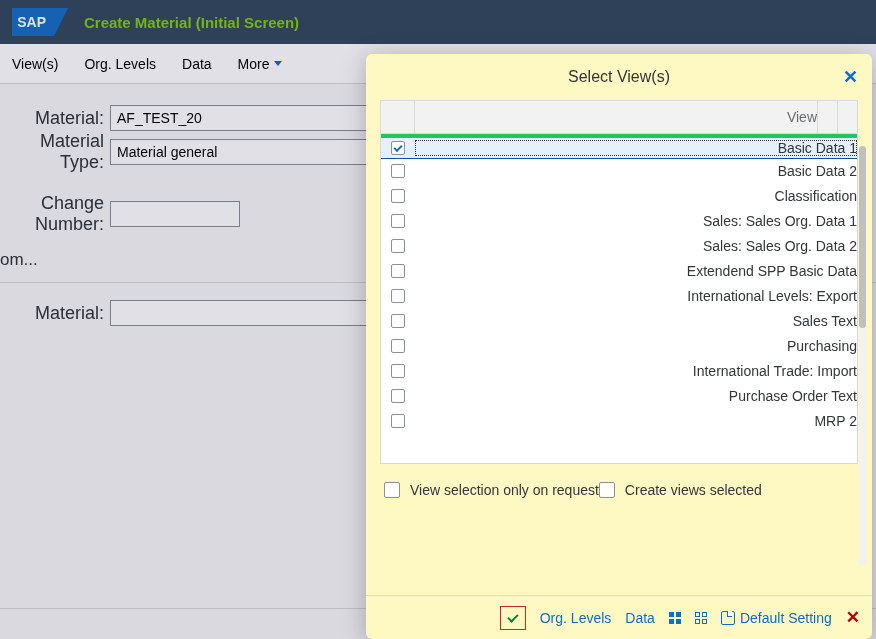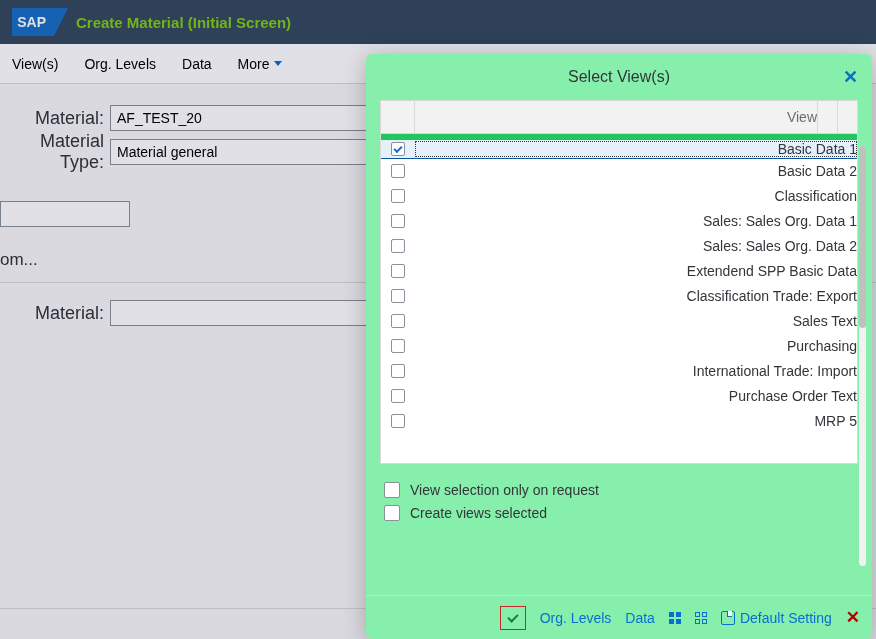--- a/index.html
+++ b/index.html
@@ -1,19 +1,19 @@
 <!DOCTYPE html>
 <html><head>
 <meta charset="utf-8">
 <style>
   * { box-sizing: border-box; }
   html, body { margin:0; padding:0; width:876px; height:639px; font-family: Arial, Helvetica, sans-serif; font-size:14px; color:#32363a; background:#f7f7f7; position:relative; overflow:hidden; }
 
   
-  .header { height:44px; background:#354a5f; display:flex; align-items:center; padding:0 12px; gap:8px; }
+  .header { height:44px; background:#354a5f; display:flex; align-items:center; padding:0 12px; gap:16px; }
   .sap-logo { display:flex; align-items:center; gap:6px; }
   .header-title { color:#84cc16; font-size:15px; font-weight:bold; }
 
   
   .toolbar { height:40px; display:flex; align-items:center; padding:0 12px; gap:26px; border-bottom:1px solid #d9d9d9; background:#fff; }
   .toolbar-item { color:#000000; cursor:pointer; display:flex; align-items:center; gap:4px; }
   .chev { width:0; height:0; border-left:4px solid transparent; border-right:4px solid transparent; border-top:5px solid #0a6ed1; }
 
   
   .form-area { padding:20px 0 0 0; display:flex; flex-direction:column; gap:6px; }
@@ -24,44 +24,44 @@
   .w130 { width:130px; }
   .w350 { width:438px; }
 
   .section-title { font-size:17px; color:#32363a; padding:16px 0 6px 0; }
   .rule { border:none; border-top:1px solid #d9d9d9; margin:0; }
 
   
   .dimmer { position:absolute; inset:0; background:rgba(0,0,50,0.12); }
 
   
-  .modal { position:absolute; left:366px; top:54px; width:506px; height:585px; background:#86efac; box-shadow:0 4px 24px rgba(0,0,0,0.25); border-radius:6px; display:flex; flex-direction:column; overflow:hidden; }
+  .modal { position:absolute; left:366px; top:54px; width:506px; height:585px; background:#fef9c3; box-shadow:0 4px 24px rgba(0,0,0,0.25); border-radius:6px; display:flex; flex-direction:column; overflow:hidden; }
   .modal-header { height:46px; display:flex; align-items:center; justify-content:center; position:relative; }
   .modal-title { font-size:16px; color:#32363a; }
   .modal-close { position:absolute; right:14px; top:12px; color:#0a6ed1; font-weight:bold; font-size:18px; cursor:pointer; }
   .modal-body { flex:1; padding:0 14px 0 14px; position:relative; overflow:hidden;text-align:right;}
   .table { border:1px solid #d9d9d9; background:#fff; }
   .table-head { display:flex; background:#f2f2f2; border-bottom:1px solid #d9d9d9; height:33px; align-items:center; }
   .col-check { width:34px; border-right:1px solid #d9d9d9; height:100%; }
   .col-view { flex:1; padding-left:10px; color:#6a6d70; }
   .col-end { width:20px; border-left:1px solid #d9d9d9; height:100%; }
   .table-body { height:329px; overflow:hidden; position:relative;}
   .table-row { display:flex; align-items:center; height:25px; border-bottom:1px solid transparent; }
-  .table-row.sel { background:#e5f0fa; border-top:6px solid #22c55e; border-bottom:1px solid #0854a0; }
+  .table-row.sel { background:#e5f0fa; border-top:4px solid #22c55e; border-bottom:1px solid #0854a0; }
   .row-check { width:34px; display:flex; align-items:center; justify-content:center; }
   .cbox { width:14px; height:14px; border:1px solid #89919a; border-radius:2px; display:flex; align-items:center; justify-content:center; background:#fff;}
   .cbox .tick { display:none; width:8px; height:5px; border-left:2px solid #0a6ed1; border-bottom:2px solid #0a6ed1; transform:rotate(-45deg); margin-bottom:2px;}
   .cbox.checked .tick { display:block; }
   .row-label { flex:1; padding-left:4px; color:#32363a; font-size:14px; }
   .row-label.focused { outline:1px dotted #32363a; outline-offset:-1px; padding-left:3px;}
 
   .body-scrollbar { position:absolute; right:6px; top:46px; width:7px; height:420px; background:#f2f2f2; border-radius:4px;}
   .body-thumb { position:absolute; top:0; left:0; width:7px; height:182px; background:#c0c0c0; border-radius:4px;}
 
-  .lower-opts { padding:18px 4px 8px 4px; display:flex; flex-direction:column; gap:7px;}
+  .lower-opts { padding:18px 4px 8px 4px; display:flex; gap:0;}
   .opt-row { display:flex; align-items:center; gap:10px;}
   .opt-row .cbox { width:16px; height:16px; }
   .opt-label { font-size:14px; color:#32363a; }
 
   .modal-footer { height:44px; border-top:1px solid #d9d9d9; display:flex; align-items:center; justify-content:flex-end; padding:0 12px; gap:14px; }
   .ft-btn { color:#0a6ed1; cursor:pointer; display:flex; align-items:center; gap:5px; font-size:14px;}
   .ft-ok { width:26px; height:24px; border:1px solid #c62828; display:flex; align-items:center; justify-content:center; }
   .green-check { width:10px; height:6px; border-left:2px solid #107e3e; border-bottom:2px solid #107e3e; transform:rotate(-45deg); margin-bottom:2px;}
   .ft-cancel { color:#bb0000; font-size:17px; font-weight:bold; cursor:pointer; }
   .icon-grid { display:grid; grid-template-columns:repeat(2,5px); grid-template-rows:repeat(2,5px); gap:2px;}
@@ -97,20 +97,21 @@
   <div class="form-row">
     <div class="form-label">Material:</div>
     <input class="form-input w220" value="AF_TEST_20" style="">
   </div>
   <div class="form-row">
     <div class="form-label">Material Type:</div>
     <input class="form-input w220" value="Material general" style="">
   </div>
   <div style="height:22px"></div>
   <div class="form-row">
+    <div class="form-label" style="width:110px">Change Number:</div>
     <input class="form-input w130" value="" style="">
   </div>
   <div class="section-title">om...</div>
   <hr class="rule">
   <div style="height:4px"></div>
   <div class="form-row">
     <div class="form-label">Material:</div>
     <input class="form-input w350" value="" style="">
   </div>
 </div>
@@ -168,21 +169,21 @@
           <div class="table-row">
             <div class="row-check">
               <div class="cbox"></div>
             </div>
             <div class="row-label">Extendend SPP Basic Data</div>
           </div>
           <div class="table-row">
             <div class="row-check">
               <div class="cbox"></div>
             </div>
-            <div class="row-label">Classification Trade: Export</div>
+            <div class="row-label">International Levels: Export</div>
           </div>
           <div class="table-row">
             <div class="row-check">
               <div class="cbox"></div>
             </div>
             <div class="row-label">Sales Text</div>
           </div>
           <div class="table-row">
             <div class="row-check">
               <div class="cbox"></div>
@@ -198,21 +199,21 @@
           <div class="table-row">
             <div class="row-check">
               <div class="cbox"></div>
             </div>
             <div class="row-label">Purchase Order Text</div>
           </div>
           <div class="table-row">
             <div class="row-check">
               <div class="cbox"></div>
             </div>
-            <div class="row-label">MRP 5</div>
+            <div class="row-label">MRP 2</div>
           </div>
           <div class="table-row"></div>
         </div>
     </div>
 
     <div class="body-scrollbar">
       <div class="body-thumb"></div>
     </div>
 
     <div class="lower-opts">

